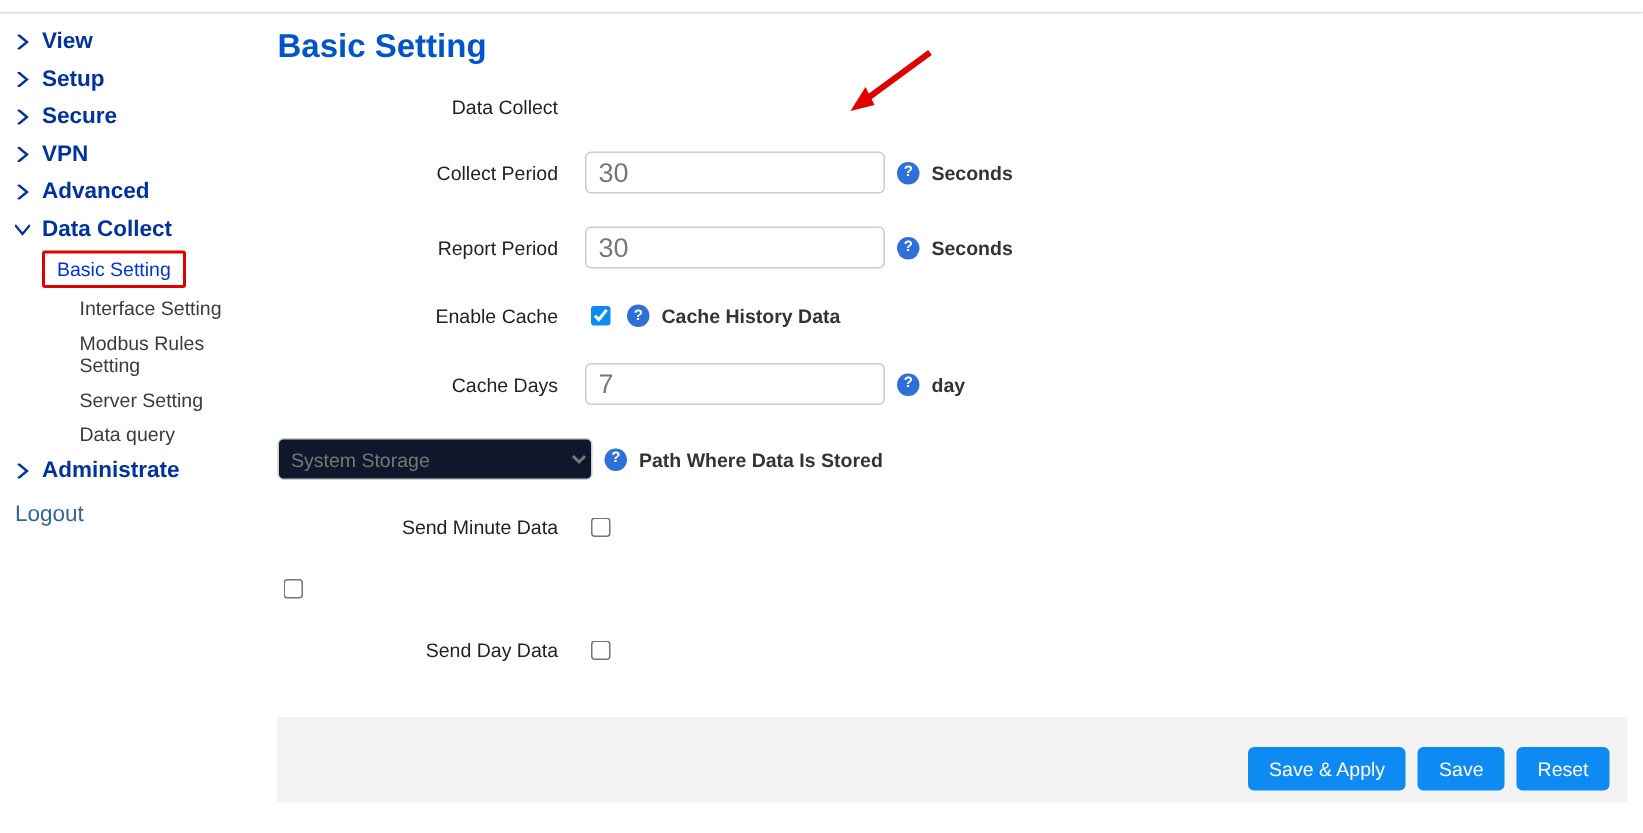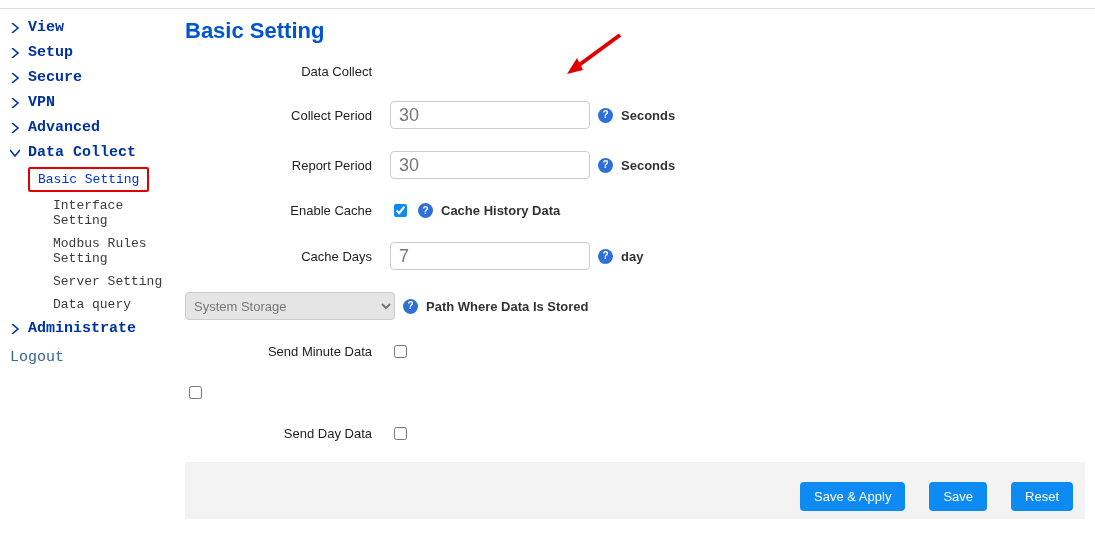--- a/index.html
+++ b/index.html
@@ -18,21 +18,20 @@
     top: 8px;
     left: 0; right: 0;
   }
   .layout {
     display: flex;
     align-items: flex-start;
   }
   .sidebar {
     width: 175px;
     padding: 15px 8px 10px 8px;
-    font-family: Liberation Mono, monospace;
   }
   .nav-item {
     display: flex;
     align-items: center;
     padding: 4px 0;
     cursor: pointer;
     font-size: 15px;
     font-weight: bold;
     color: #0033A0;
   }
@@ -107,21 +106,21 @@
     color: #777;
   }
   .form-ctrl select {
     width: 210px;
     height: 28px;
     border: 1px solid #ccc;
     border-radius: 4px;
     padding: 0 4px;
     font-size: 13px;
     color: #777;
-    background: #e5e5e5;
+    background: #0f172a;
   }
   .radio-wrap {
     display: inline-flex;
     align-items: center;
     margin-right: 20px;
   }
   .radio-wrap input { margin-right: 6px; }
   .help-icon {
     display: inline-flex;
     align-items: center;
@@ -136,26 +135,26 @@
   }
   .help-label {
     color: #333;
     font-size: 13px;
     font-weight: bold;
   }
   .footer-bar {
     position: absolute;
     left: 185px;
     right: 10px;
-    bottom: 16px;
+    bottom: 0;
     background: #f3f3f3;
     padding: 20px 12px 8px 12px;
     display: flex;
     justify-content: flex-end;
-    gap: 24px;
+    gap: 8px;
   }
   .btn {
     background: #0D8BF2;
     color: #fff;
     border: none;
     border-radius: 4px;
     padding: 7px 14px;
     font-size: 13px;
     cursor: pointer;
   }

